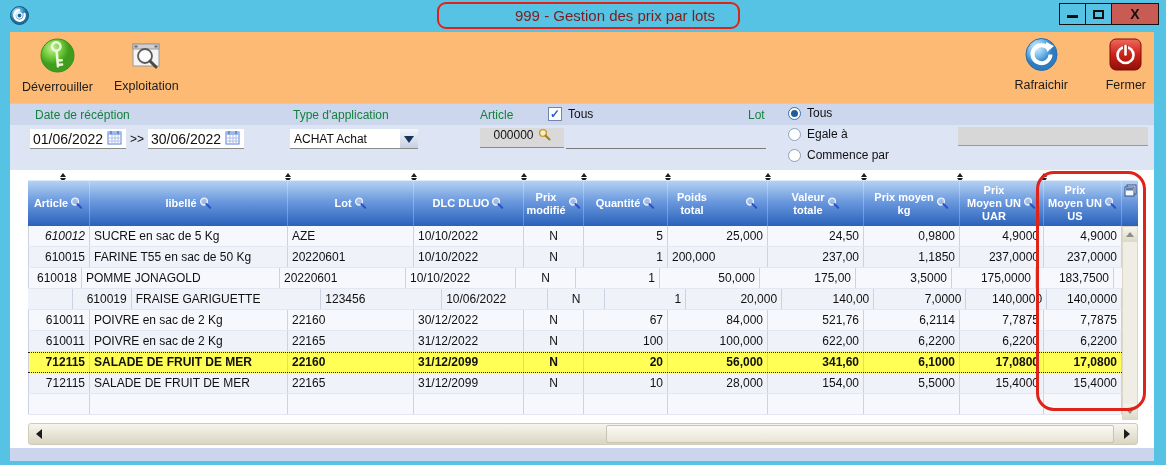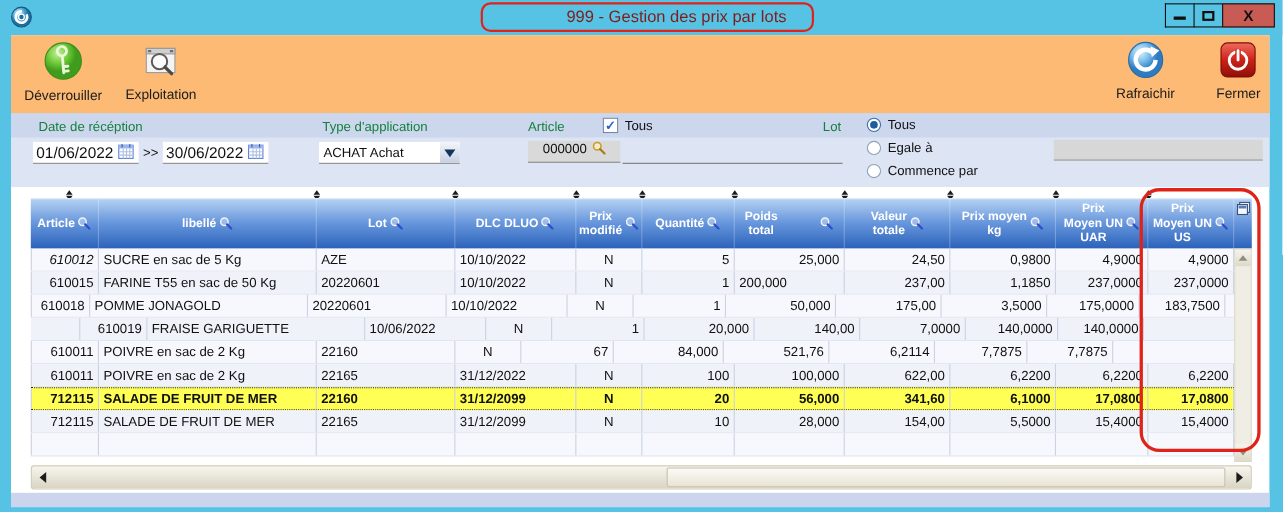--- a/index.html
+++ b/index.html
@@ -452,33 +452,35 @@
             <div class="tcell" style="width: 84px; text-align: right;">1</div>
             <div class="tcell" style="width: 100px; text-align: right;">50,000</div>
             <div class="tcell" style="width: 96px; text-align: right;">175,00</div>
             <div class="tcell" style="width: 96px; text-align: right;">3,5000</div>
             <div class="tcell" style="width: 84px; text-align: right;">175,0000</div>
             <div class="tcell" style="width: 78px; text-align: right;">183,7500</div>
           </div>
           <div class="trow alt">
             <div class="tcell" style="width: 62px; text-align: right; margin-left: 44px;">610019</div>
             <div class="tcell" style="width: 198px; text-align: left;">FRAISE GARIGUETTE</div>
+            <div class="tcell" style="width: 126px; text-align: left;">123456</div>
             <div class="tcell" style="width: 110px; text-align: left;">10/06/2022</div>
             <div class="tcell" style="width: 60px; text-align: center;">N</div>
             <div class="tcell" style="width: 84px; text-align: right;">1</div>
             <div class="tcell" style="width: 100px; text-align: right;">20,000</div>
             <div class="tcell" style="width: 96px; text-align: right;">140,00</div>
             <div class="tcell" style="width: 96px; text-align: right;">7,0000</div>
             <div class="tcell" style="width: 84px; text-align: right;">140,0000</div>
             <div class="tcell" style="width: 78px; text-align: right;">140,0000</div>
           </div>
           <div class="trow">
             <div class="tcell" style="width: 62px; text-align: right;">610011</div>
             <div class="tcell" style="width: 198px; text-align: left;">POIVRE en sac de 2 Kg</div>
             <div class="tcell" style="width: 126px; text-align: left;">22160</div>
+            <div class="tcell" style="width: 110px; text-align: left;">30/12/2022</div>
             <div class="tcell" style="width: 60px; text-align: center;">N</div>
             <div class="tcell" style="width: 84px; text-align: right;">67</div>
             <div class="tcell" style="width: 100px; text-align: right;">84,000</div>
             <div class="tcell" style="width: 96px; text-align: right;">521,76</div>
             <div class="tcell" style="width: 96px; text-align: right;">6,2114</div>
             <div class="tcell" style="width: 84px; text-align: right;">7,7875</div>
             <div class="tcell" style="width: 78px; text-align: right;">7,7875</div>
           </div>
           <div class="trow alt">
             <div class="tcell" style="width: 62px; text-align: right;">610011</div>

